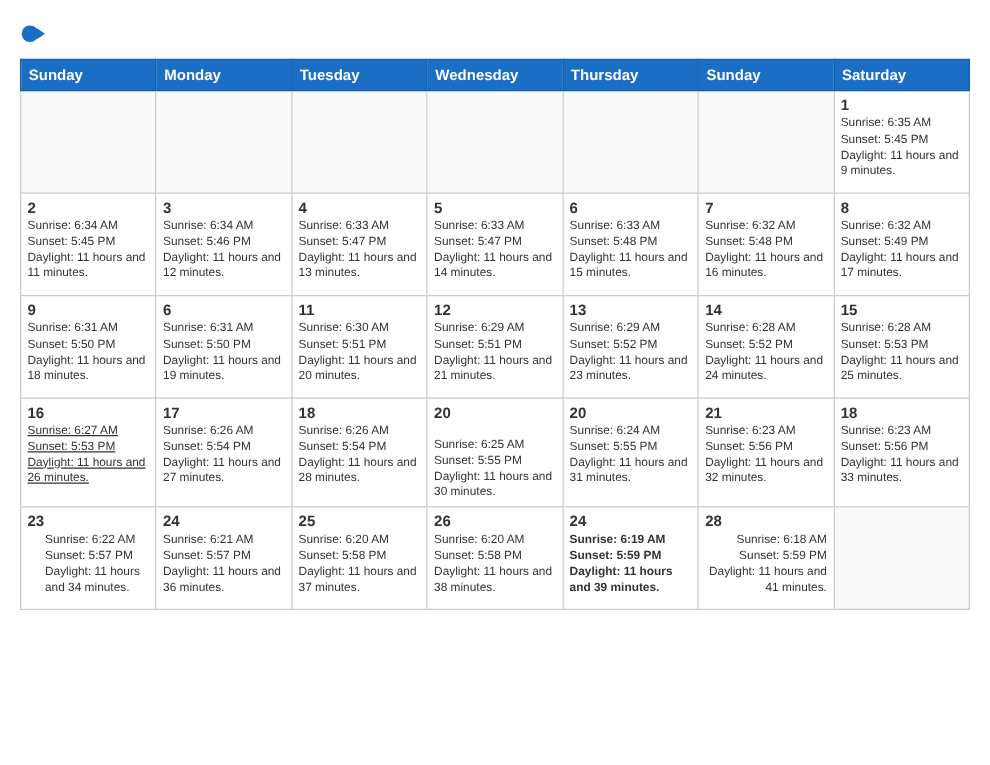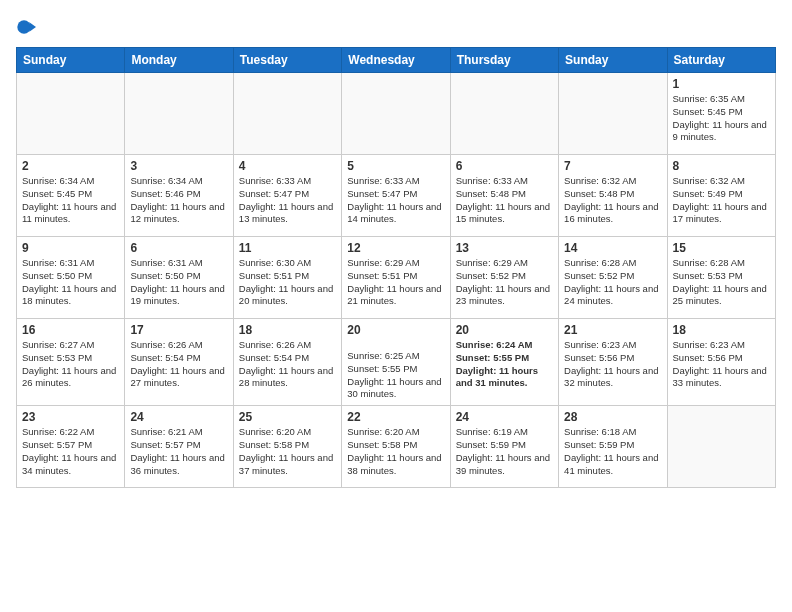--- a/index.html
+++ b/index.html
@@ -224,21 +224,21 @@
           <td>
             <span class="day-number">15</span>
             <div class="day-info" style="white-space: pre-line;">Sunrise: 6:28 AM
 Sunset: 5:53 PM
 Daylight: 11 hours and 25 minutes.</div>
           </td>
         </tr>
         <tr>
           <td>
             <span class="day-number">16</span>
-            <div class="day-info" style="white-space: pre-line;">Sunrise: 6:27 AM
+            <div class="day-info" style="white-space: pre-line; text-decoration: underline;">Sunrise: 6:27 AM
 Sunset: 5:53 PM
 Daylight: 11 hours and 26 minutes.</div>
           </td>
           <td>
             <span class="day-number">17</span>
             <div class="day-info" style="white-space: pre-line;">Sunrise: 6:26 AM
 Sunset: 5:54 PM
 Daylight: 11 hours and 27 minutes.</div>
           </td>
           <td>
@@ -248,71 +248,71 @@
 Daylight: 11 hours and 28 minutes.</div>
           </td>
           <td>
             <span class="day-number">20</span>
             <div class="day-info" style="white-space: pre-line; margin-top: 13px;">Sunrise: 6:25 AM
 Sunset: 5:55 PM
 Daylight: 11 hours and 30 minutes.</div>
           </td>
           <td>
             <span class="day-number">20</span>
-            <div class="day-info" style="white-space: pre-line; font-weight: bold;">Sunrise: 6:24 AM
+            <div class="day-info" style="white-space: pre-line;">Sunrise: 6:24 AM
 Sunset: 5:55 PM
 Daylight: 11 hours and 31 minutes.</div>
           </td>
           <td>
             <span class="day-number">21</span>
             <div class="day-info" style="white-space: pre-line;">Sunrise: 6:23 AM
 Sunset: 5:56 PM
 Daylight: 11 hours and 32 minutes.</div>
           </td>
           <td>
             <span class="day-number">18</span>
             <div class="day-info" style="white-space: pre-line;">Sunrise: 6:23 AM
 Sunset: 5:56 PM
 Daylight: 11 hours and 33 minutes.</div>
           </td>
         </tr>
         <tr>
           <td>
             <span class="day-number">23</span>
-            <div class="day-info" style="white-space: pre-line;">Sunrise: 6:22 AM
+            <div class="day-info" style="white-space: pre-line; margin-left: 14px;">Sunrise: 6:22 AM
 Sunset: 5:57 PM
 Daylight: 11 hours and 34 minutes.</div>
           </td>
           <td>
             <span class="day-number">24</span>
             <div class="day-info" style="white-space: pre-line;">Sunrise: 6:21 AM
 Sunset: 5:57 PM
 Daylight: 11 hours and 36 minutes.</div>
           </td>
           <td>
             <span class="day-number">25</span>
             <div class="day-info" style="white-space: pre-line;">Sunrise: 6:20 AM
 Sunset: 5:58 PM
 Daylight: 11 hours and 37 minutes.</div>
           </td>
           <td>
-            <span class="day-number">22</span>
+            <span class="day-number">26</span>
             <div class="day-info" style="white-space: pre-line;">Sunrise: 6:20 AM
 Sunset: 5:58 PM
 Daylight: 11 hours and 38 minutes.</div>
           </td>
           <td>
             <span class="day-number">24</span>
-            <div class="day-info" style="white-space: pre-line;">Sunrise: 6:19 AM
+            <div class="day-info" style="white-space: pre-line; font-weight: bold;">Sunrise: 6:19 AM
 Sunset: 5:59 PM
 Daylight: 11 hours and 39 minutes.</div>
           </td>
           <td>
             <span class="day-number">28</span>
-            <div class="day-info" style="white-space: pre-line;">Sunrise: 6:18 AM
+            <div class="day-info" style="white-space: pre-line; text-align: right;">Sunrise: 6:18 AM
 Sunset: 5:59 PM
 Daylight: 11 hours and 41 minutes.</div>
           </td>
           <td class="empty"></td>
         </tr>
       </tbody>
   </table>
 </div>
 
 </body></html>

